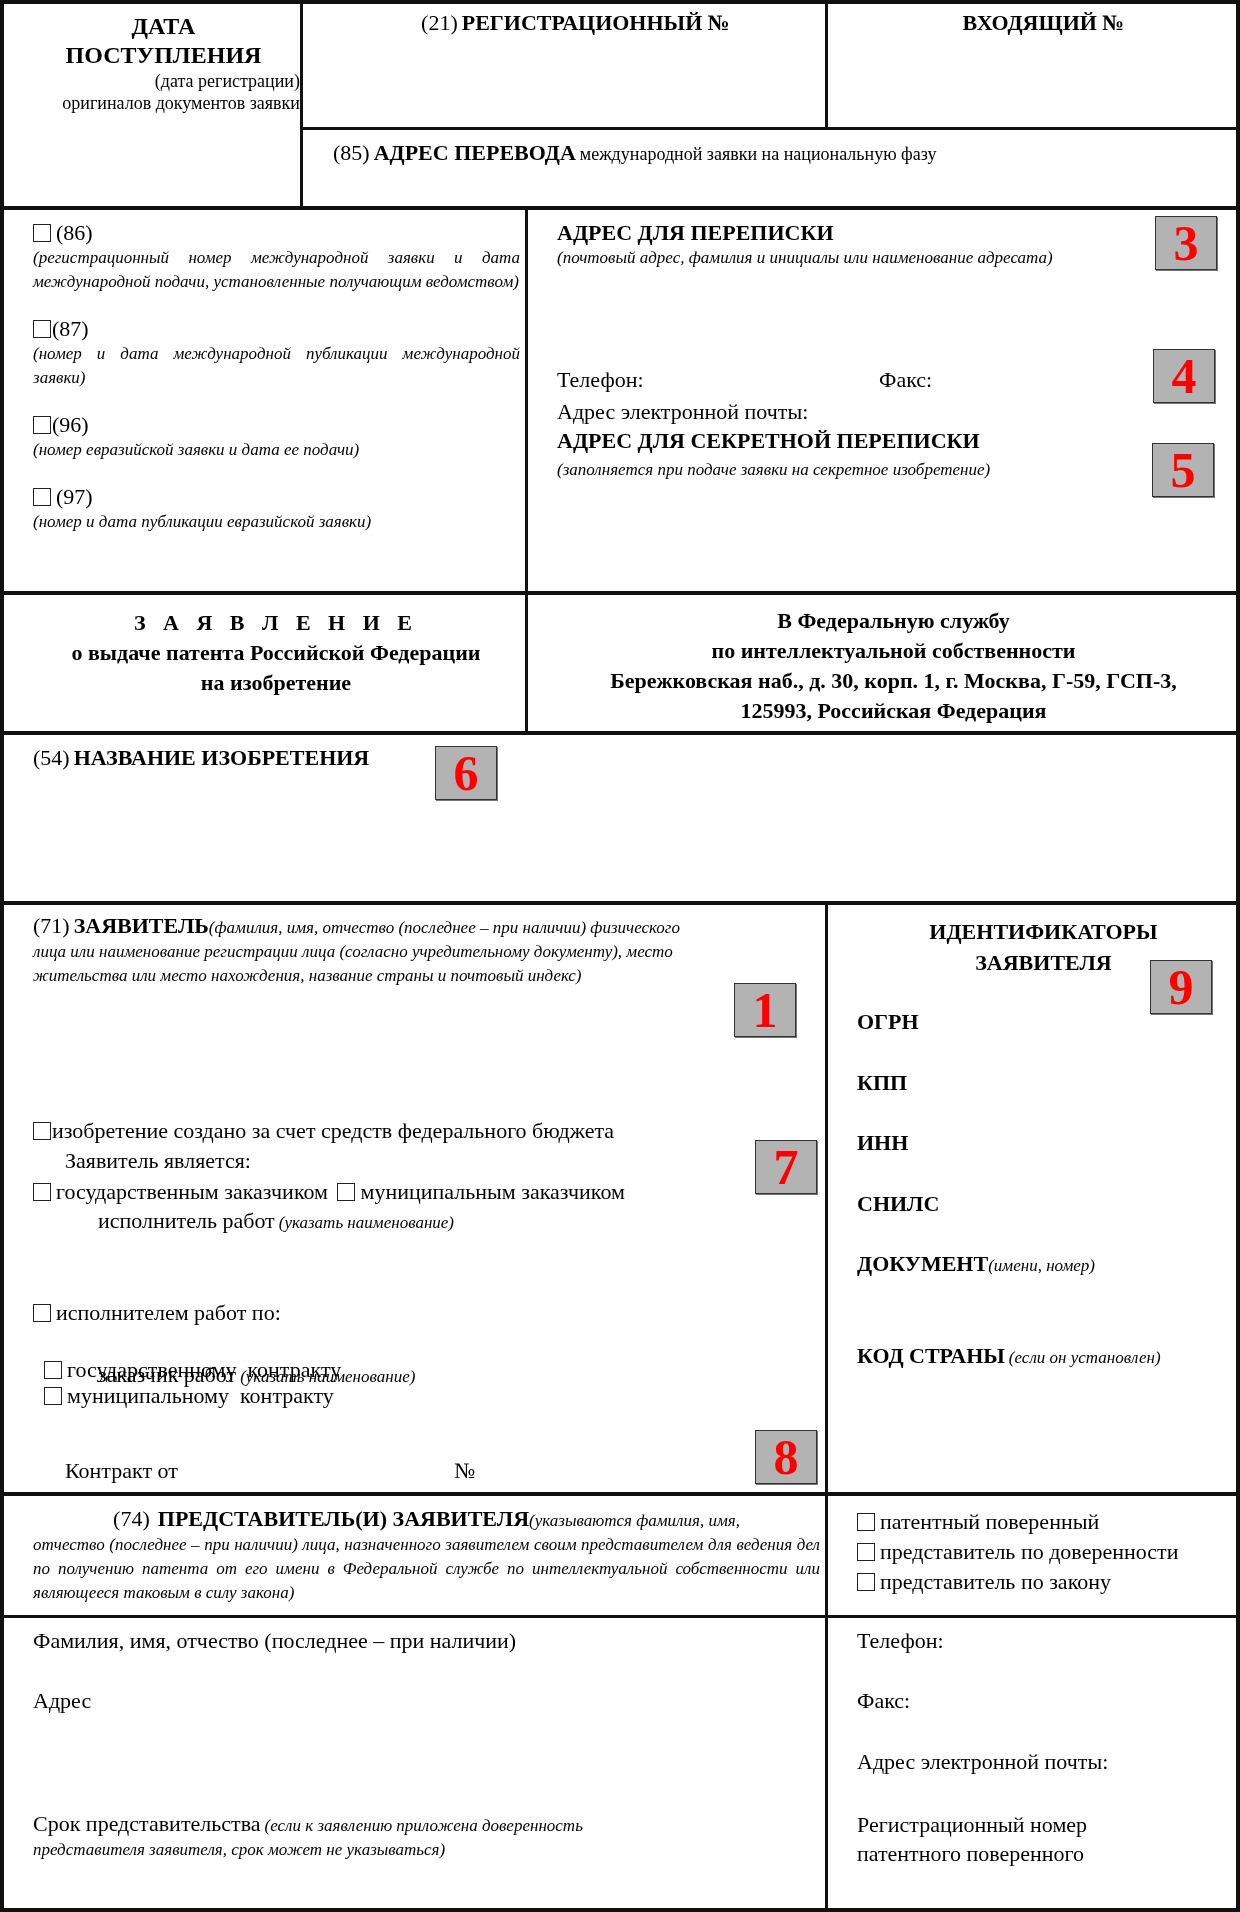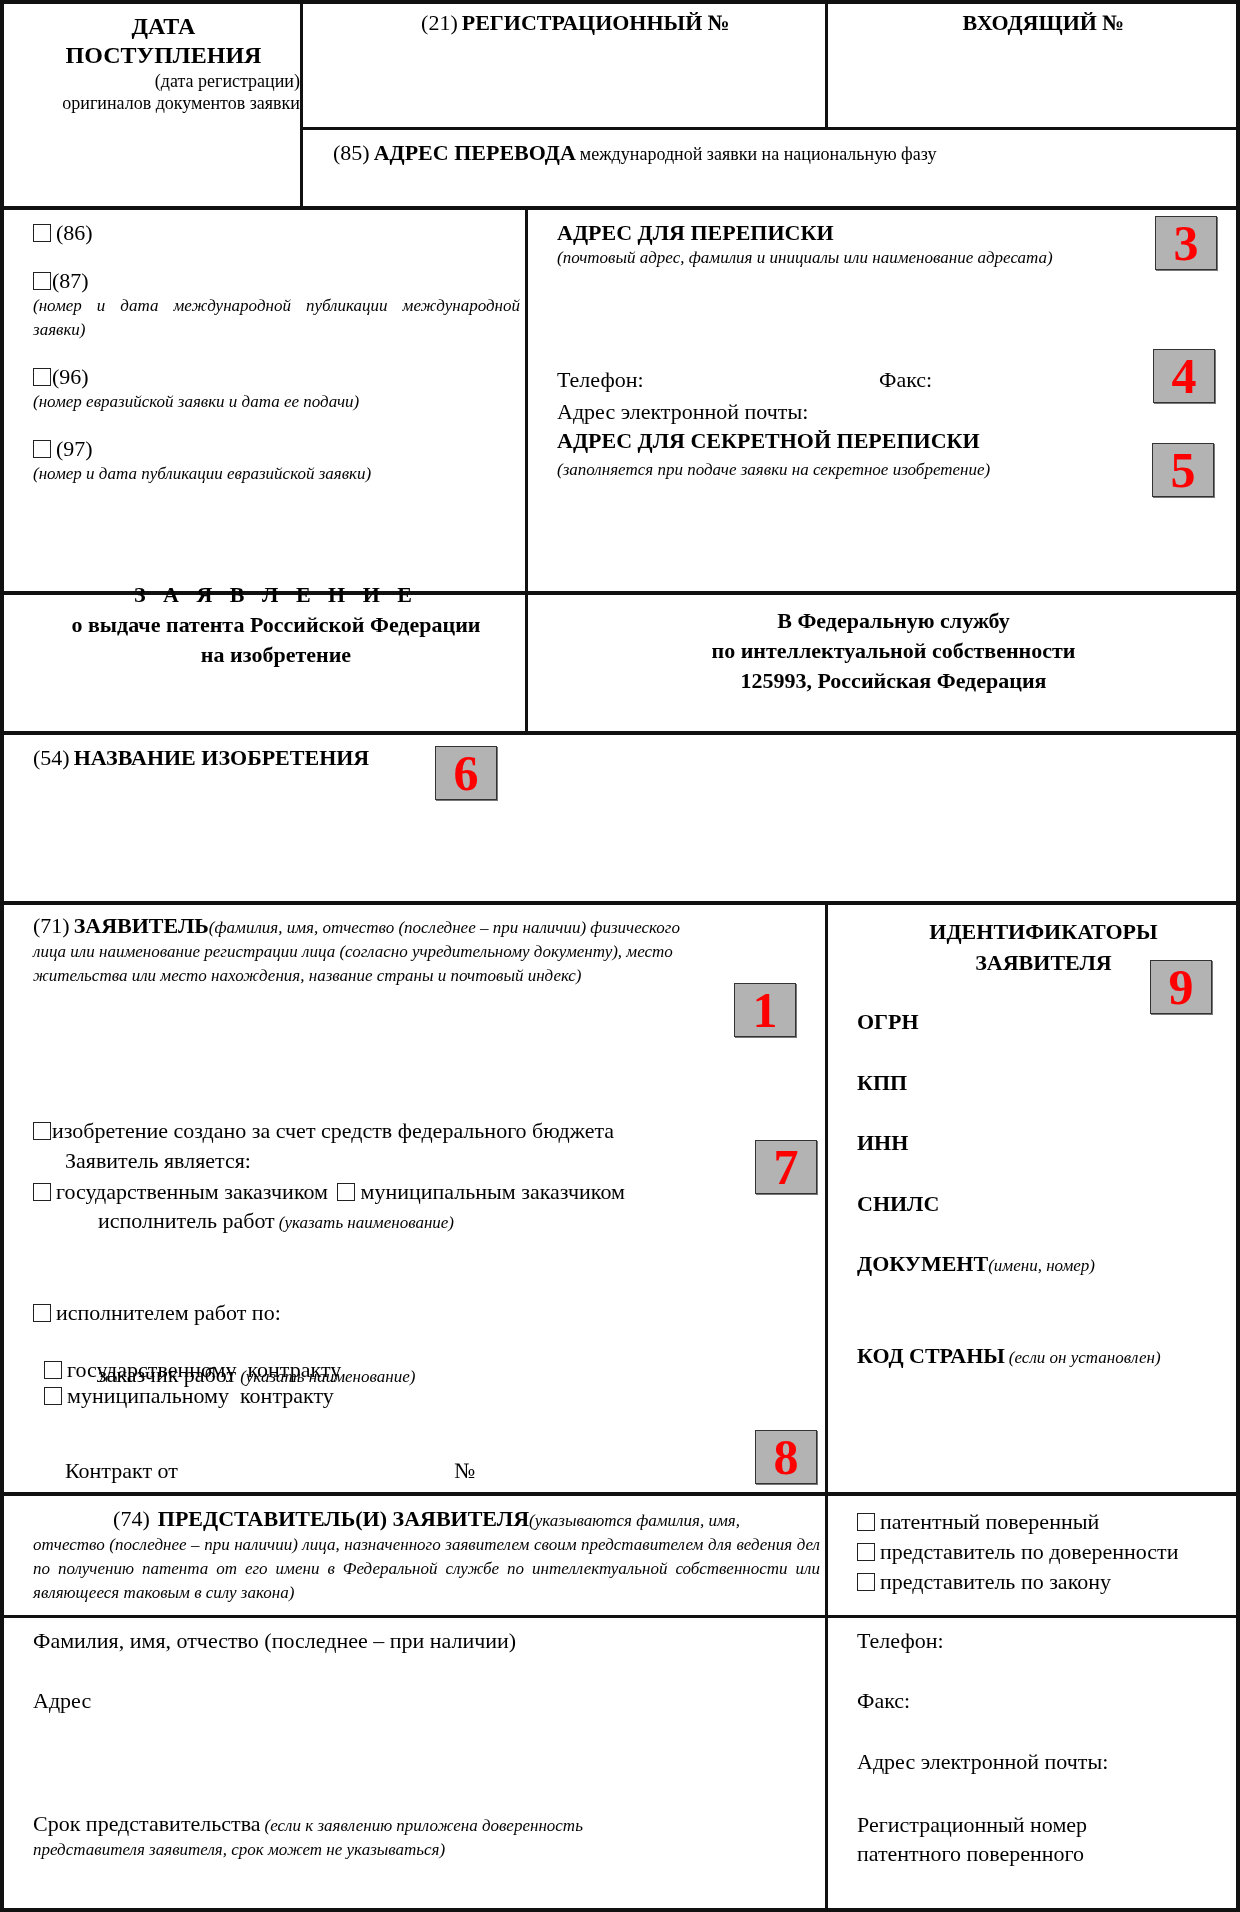--- a/index.html
+++ b/index.html
@@ -67,20 +67,21 @@
 
 <div class="abs" style="left:310px;top:140px;width:920px;white-space:nowrap;">
   <span class="t22">(85)</span>
   <span class="t22 b">АДРЕС ПЕРЕВОДА</span>
   <span class="t18">международной заявки на национальную фазу</span>
 </div>
 
 <div class="abs" style="left:10px;top:220px;width:510px;">
   <div>
     <div class="t22 row"><span class="cb"></span><span>(86)</span></div>
+    <div class="t17 i justify">(регистрационный номер международной заявки и дата международной подачи, установленные получающим ведомством)</div>
   </div>
   <div style="margin-top:22px;">
     <div class="t22 row"><span class="cb tight"></span><span>(87)</span></div>
     <div class="t17 i justify">(номер и дата международной публикации международной заявки)</div>
   </div>
   <div style="margin-top:22px;">
     <div class="t22 row"><span class="cb tight"></span><span>(96)</span></div>
     <div class="t17 i">(номер евразийской заявки и дата ее подачи)</div>
   </div>
   <div style="margin-top:22px;">
@@ -92,28 +93,29 @@
 <div class="abs" style="left:534px;top:220px;width:620px;">
   <div class="t22 b">АДРЕС ДЛЯ ПЕРЕПИСКИ</div>
   <div class="t17 i row">(почтовый адрес, фамилия и инициалы или наименование адресата)</div>
 </div>
 <div class="abs t22" style="left:534px;top:367px;">Телефон:</div>
 <div class="abs t22" style="left:856px;top:367px;">Факс:</div>
 <div class="abs t22" style="left:534px;top:399px;">Адрес электронной почты:</div>
 <div class="abs t22 b" style="left:534px;top:428px;">АДРЕС ДЛЯ СЕКРЕТНОЙ ПЕРЕПИСКИ</div>
 <div class="abs t17 i row" style="left:534px;top:458px;">(заполняется при подаче заявки на секретное изобретение)</div>
 
-<div class="abs center" style="left:4px;top:580px;width:521px;">
+<div class="abs center" style="left:4px;top:608px;width:521px;">
   <div class="t22 b spaced" style="line-height:30px;">З А Я В Л Е Н И Е</div>
   <div class="t22 b" style="line-height:30px;">о выдаче патента Российской Федерации</div>
   <div class="t22 b" style="line-height:30px;">на изобретение</div>
 </div>
 <div class="abs center" style="left:528px;top:606px;width:708px;">
   <div class="t22 b" style="line-height:30px;">В Федеральную службу</div>
   <div class="t22 b" style="line-height:30px;">по интеллектуальной собственности</div>
+  <div class="t22 b row" style="line-height:30px;">Бережковская наб., д. 30, корп. 1, г. Москва, Г-59, ГСП-3,</div>
   <div class="t22 b" style="line-height:30px;">125993, Российская Федерация</div>
 </div>
 
 <div class="abs row" style="left:10px;top:745px;">
   <span class="t22">(54)</span>
   <span class="t22 b">НАЗВАНИЕ ИЗОБРЕТЕНИЯ</span>
 </div>
 
 <div class="abs" style="left:10px;top:913px;width:810px;">
   <div class="row"><span class="t22">(71)</span> <span class="t22 b">ЗАЯВИТЕЛЬ</span><span class="t17 i">(фамилия, имя, отчество (последнее – при наличии) физического</span></div>

